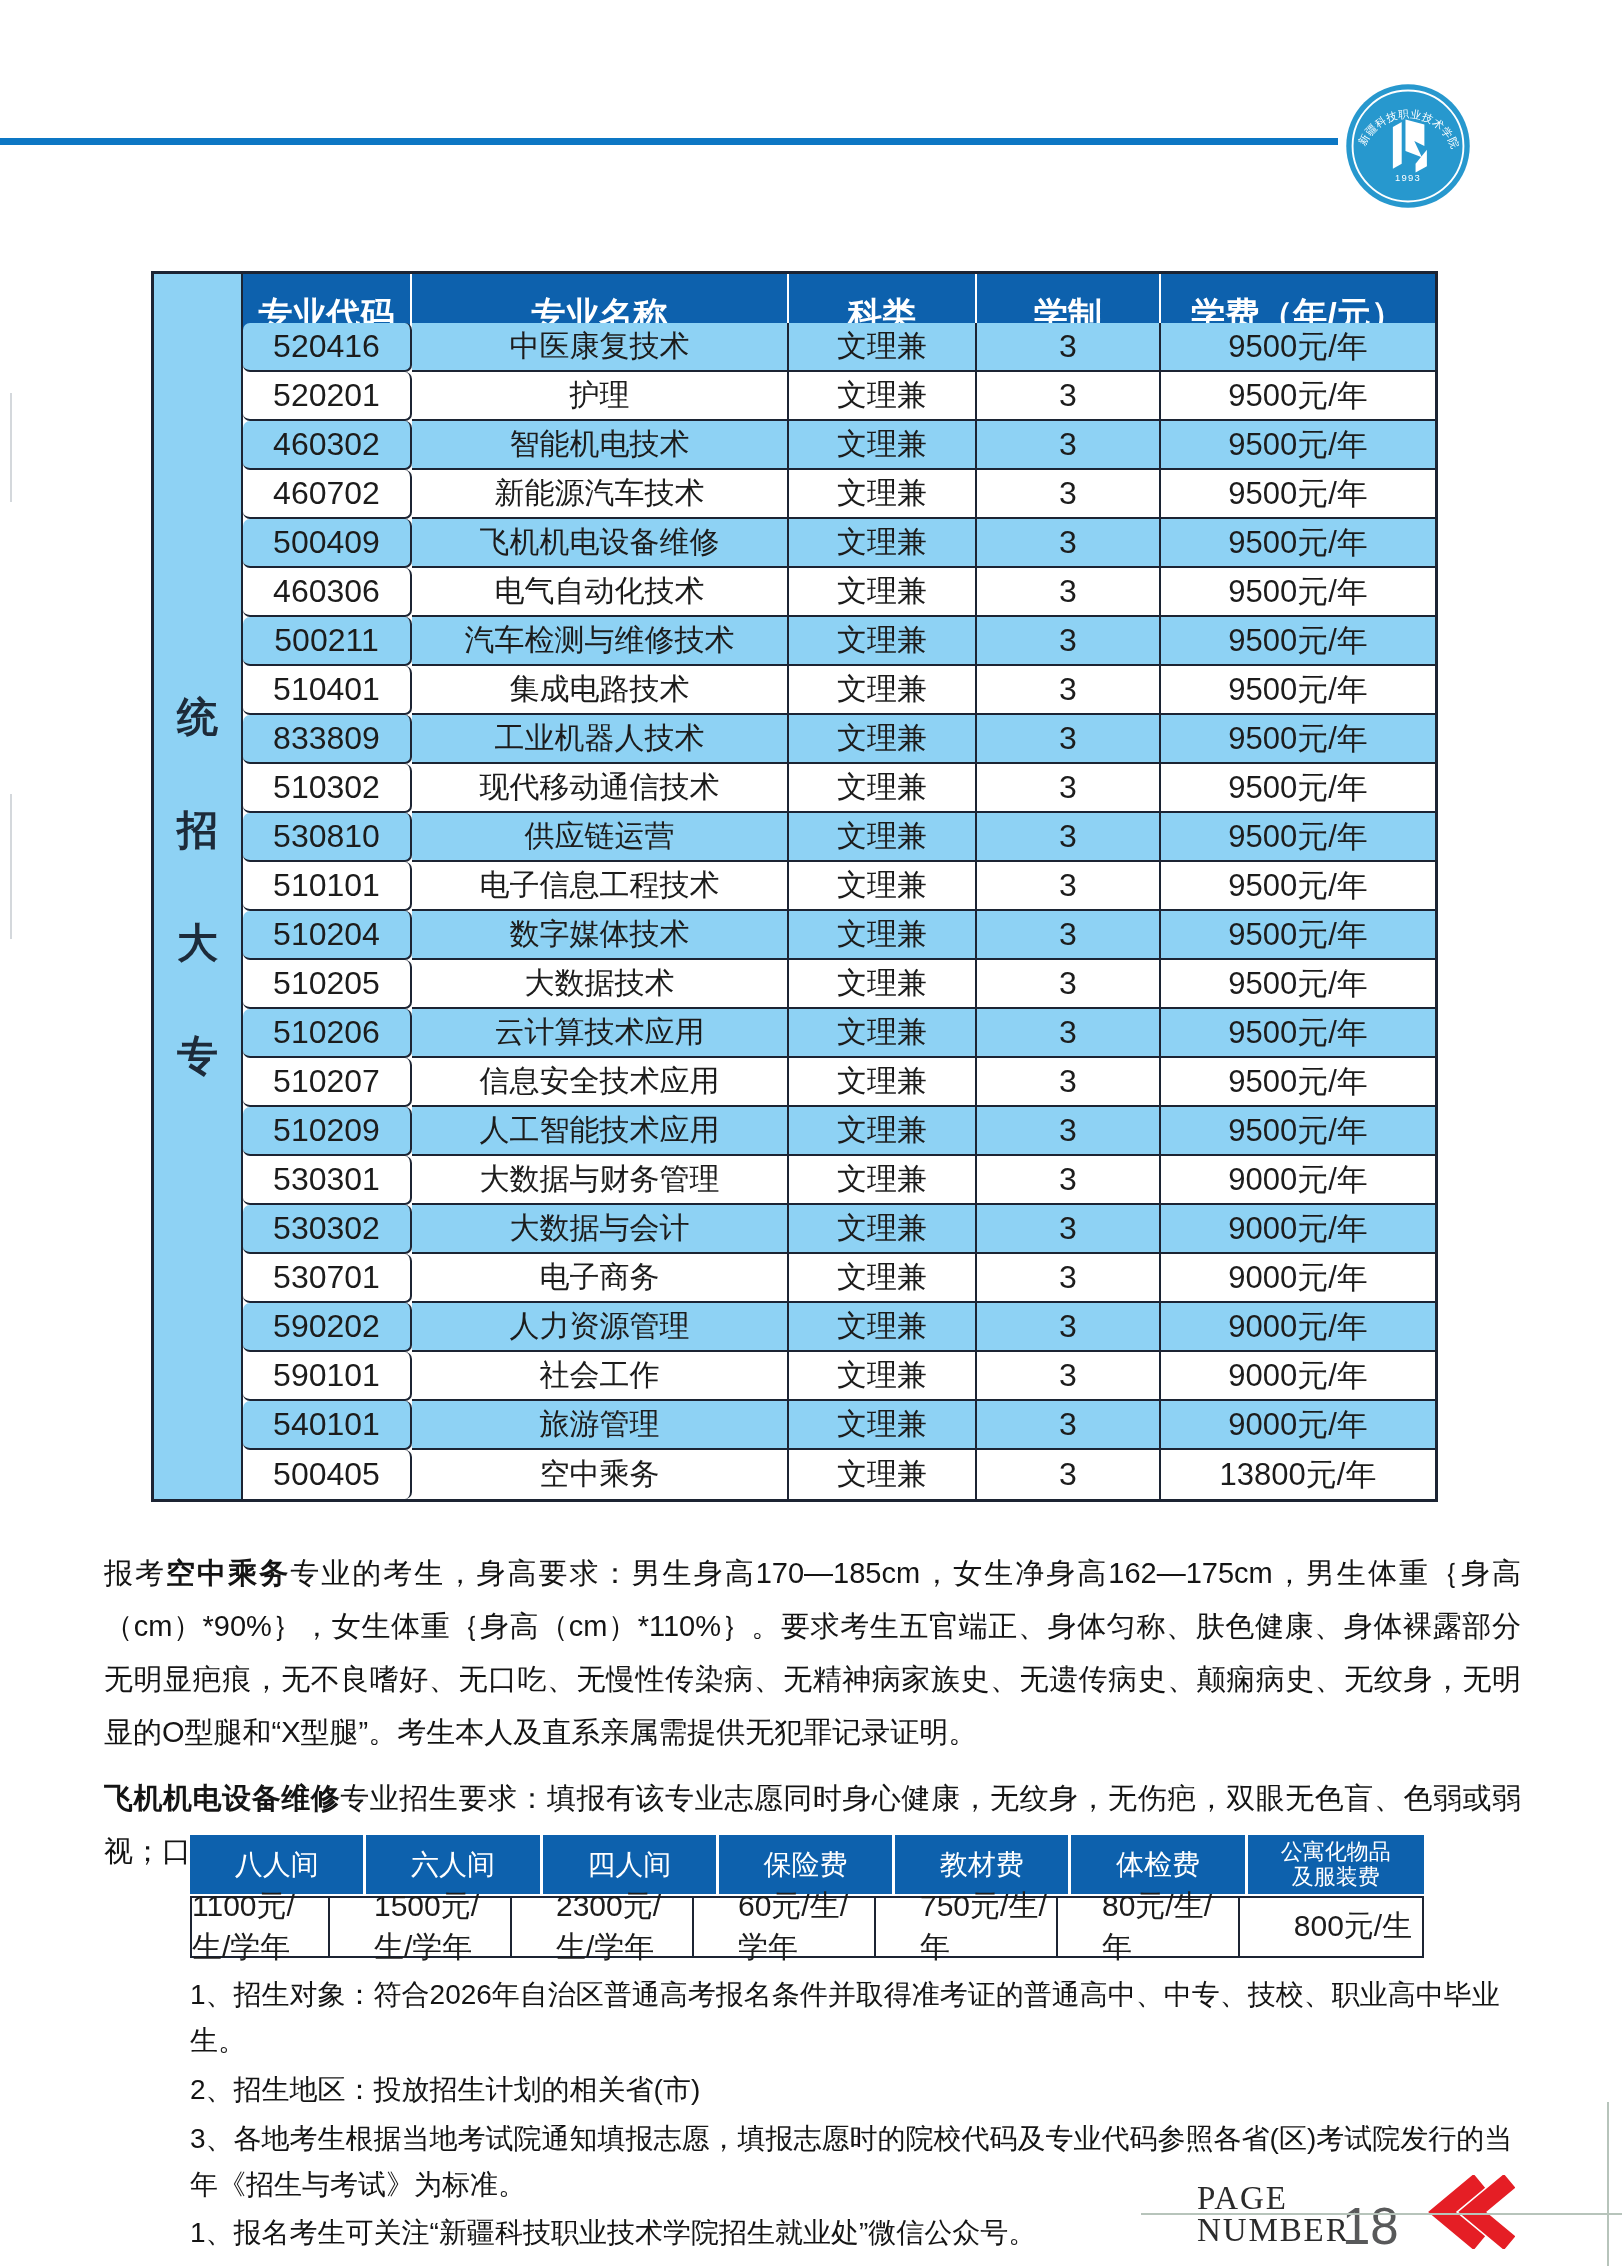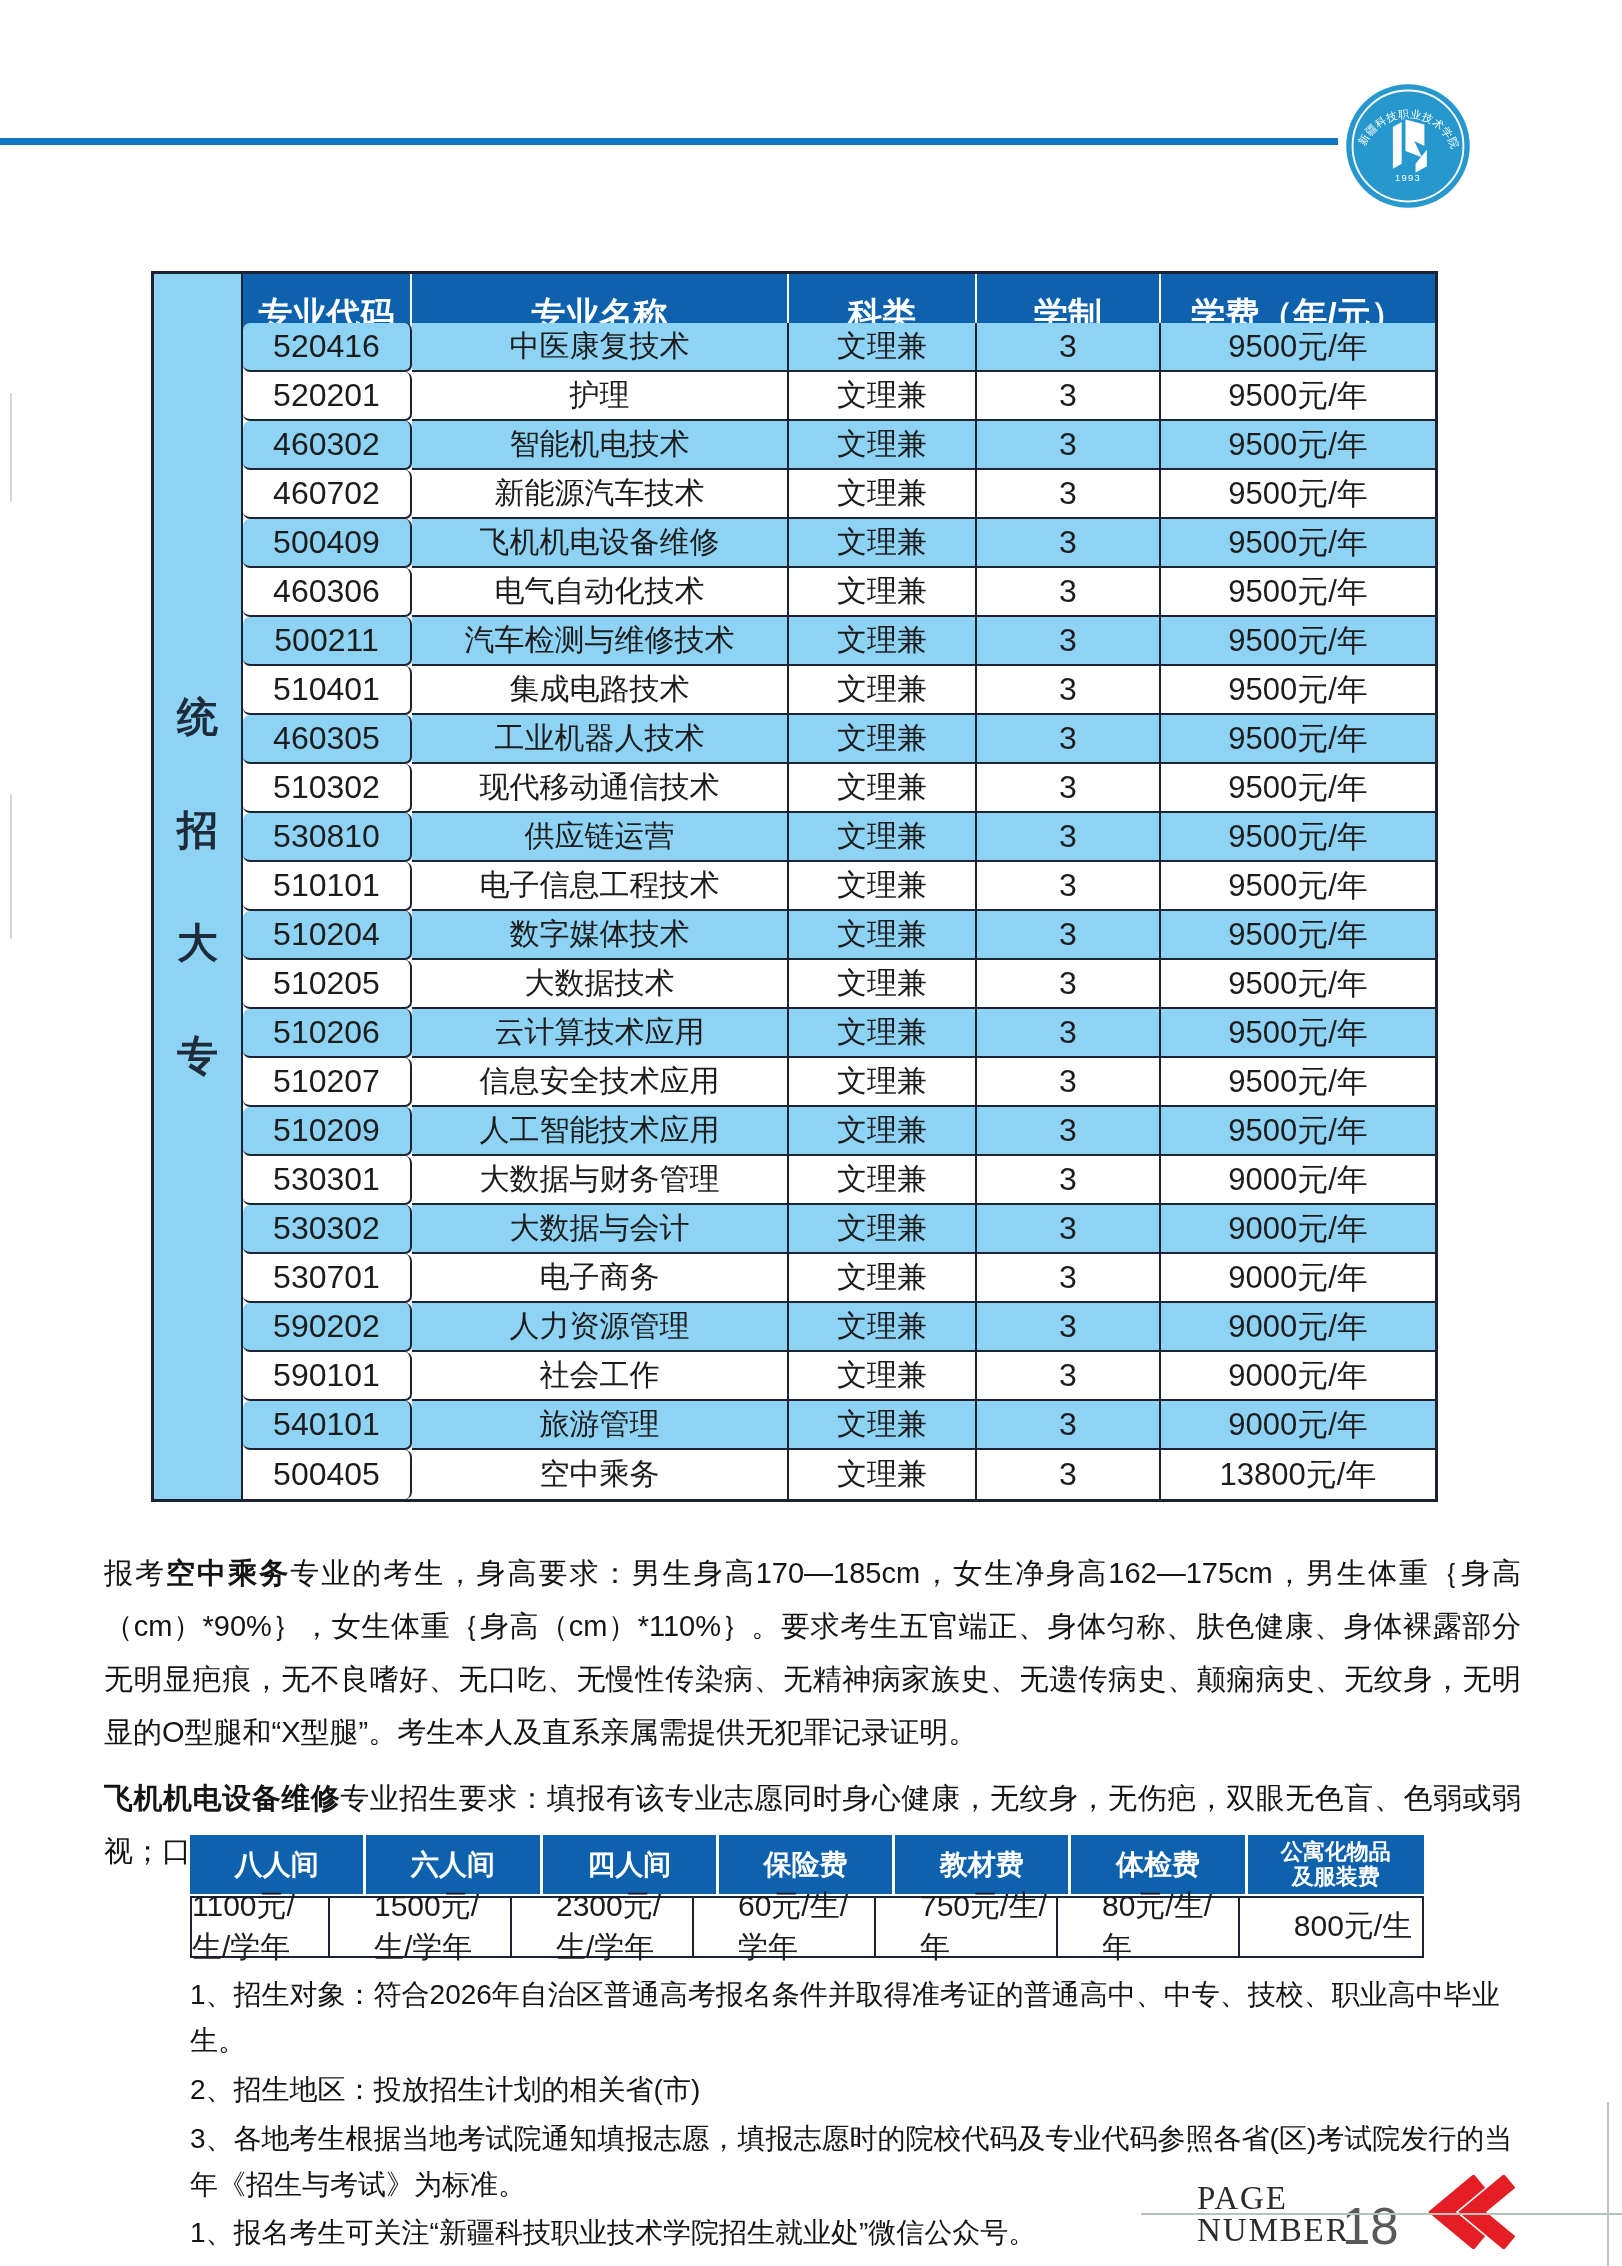--- a/index.html
+++ b/index.html
@@ -39,21 +39,21 @@
 
   
   .paras{position:absolute;left:104px;top:1547px;width:1417px;font-size:29px;line-height:53px;
          text-align:justify;color:#141414;}
   .paras p{margin:0 0 13px 0;}
   .paras b{font-weight:bold;}
 
   
   .fee-table{position:absolute;left:190px;top:1835px;width:1234px;}
   .fee-head{display:grid;grid-template-columns:repeat(7,1fr);}
-  .fee-head .fh{height:59px;background:#0d61ad;color:#fff;font-weight:bold;font-size:28px;
+  .fee-head .fh{height:59px;background:#0d61ad;color:#fff;font-weight:normal;font-size:28px;
                 display:flex;align-items:center;justify-content:center;text-align:center;
                 box-sizing:border-box;border-right:3.7px solid #fff;white-space:pre-line;line-height:1.12;}
   .fee-head .fh:last-child{border-right:none;}
   .fee-head .fh.small{font-size:22px;}
   .fee-body{display:grid;grid-template-columns:repeat(7,1fr);border:2.8px solid #1c2433;margin-top:1.9px;gap:44px;}
   .fee-body .fv{height:58px;background:#fff;font-size:30px;display:flex;align-items:center;
                 justify-content:center;box-sizing:border-box;border-right:2.8px solid #1c2433;}
   .fee-body .fv:last-child{border-right:none;}
 
   
@@ -144,21 +144,21 @@
         <div class="cell c0 lt">500211</div>
         <div class="cell c1 lt">汽车检测与维修技术</div>
         <div class="cell c2 lt">文理兼</div>
         <div class="cell c3 lt">3</div>
         <div class="cell c4 lt last-col">9500元/年</div>
         <div class="cell c0 wt">510401</div>
         <div class="cell c1 wt">集成电路技术</div>
         <div class="cell c2 wt">文理兼</div>
         <div class="cell c3 wt">3</div>
         <div class="cell c4 wt last-col">9500元/年</div>
-        <div class="cell c0 lt">460305</div>
+        <div class="cell c0 lt">833809</div>
         <div class="cell c1 lt">工业机器人技术</div>
         <div class="cell c2 lt">文理兼</div>
         <div class="cell c3 lt">3</div>
         <div class="cell c4 lt last-col">9500元/年</div>
         <div class="cell c0 wt">510302</div>
         <div class="cell c1 wt">现代移动通信技术</div>
         <div class="cell c2 wt">文理兼</div>
         <div class="cell c3 wt">3</div>
         <div class="cell c4 wt last-col">9500元/年</div>
         <div class="cell c0 lt">530810</div>

